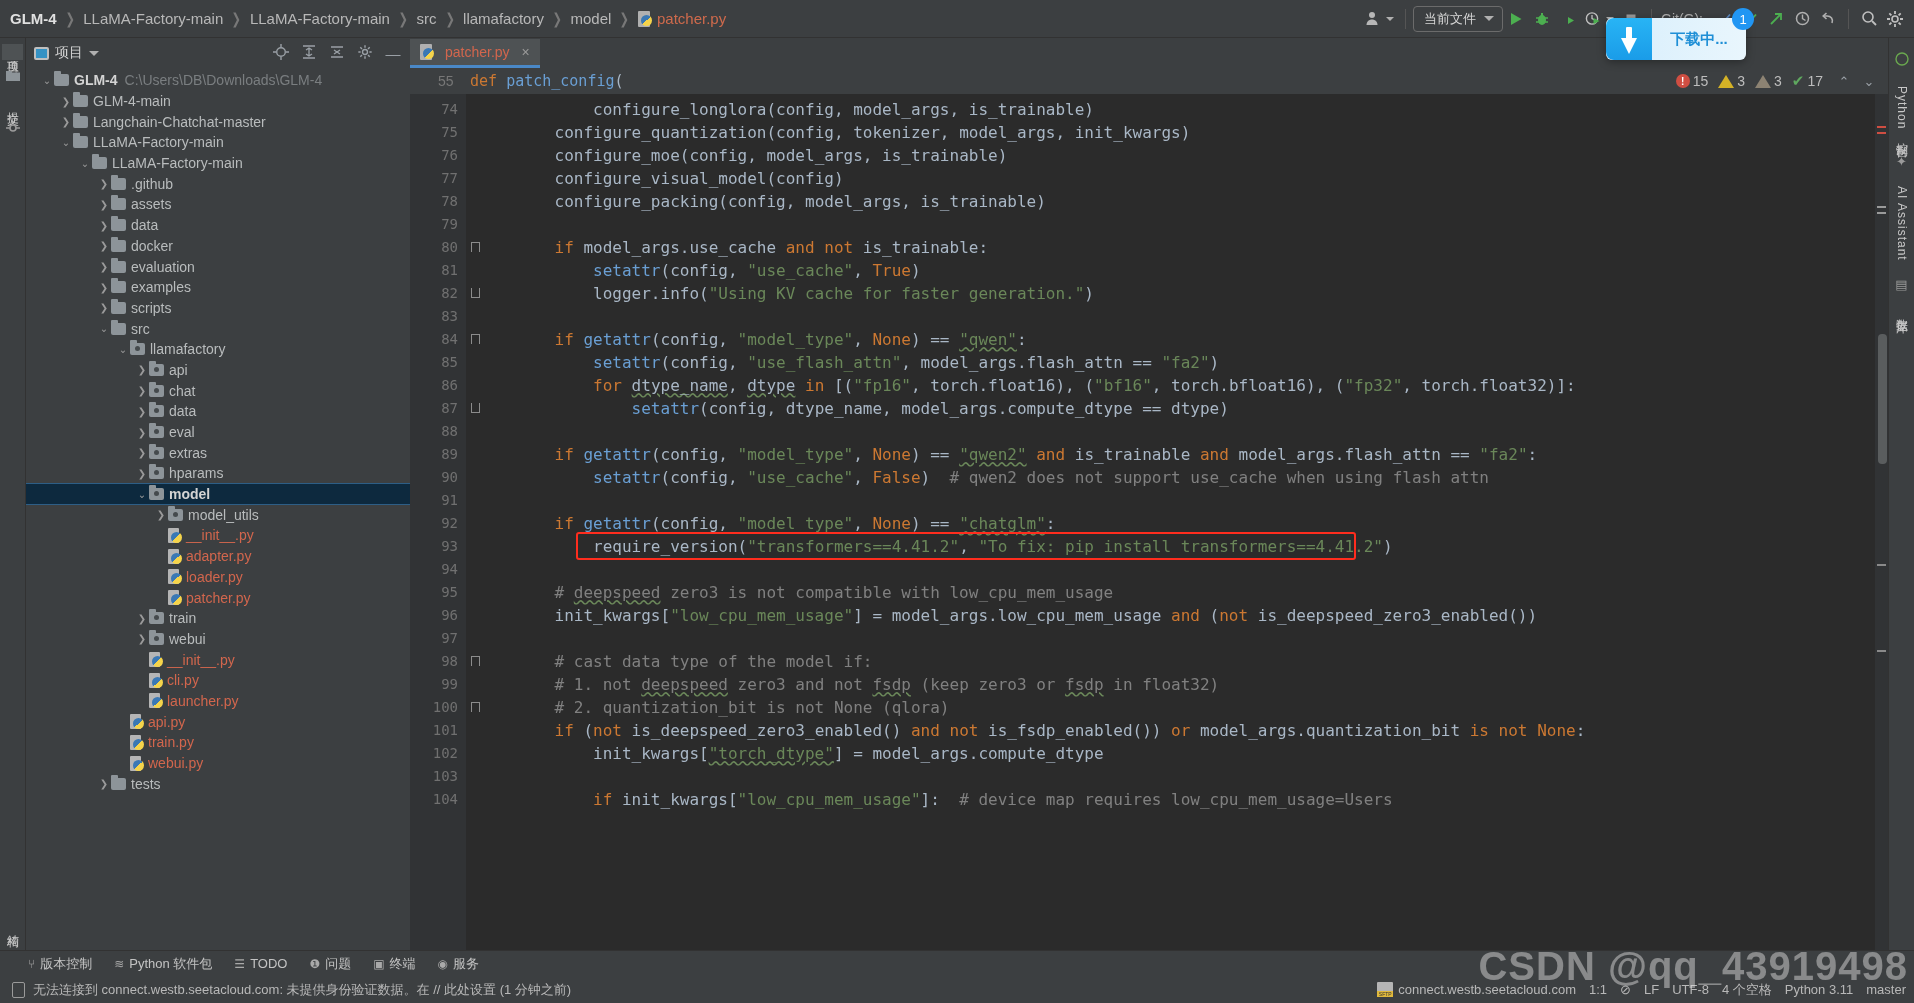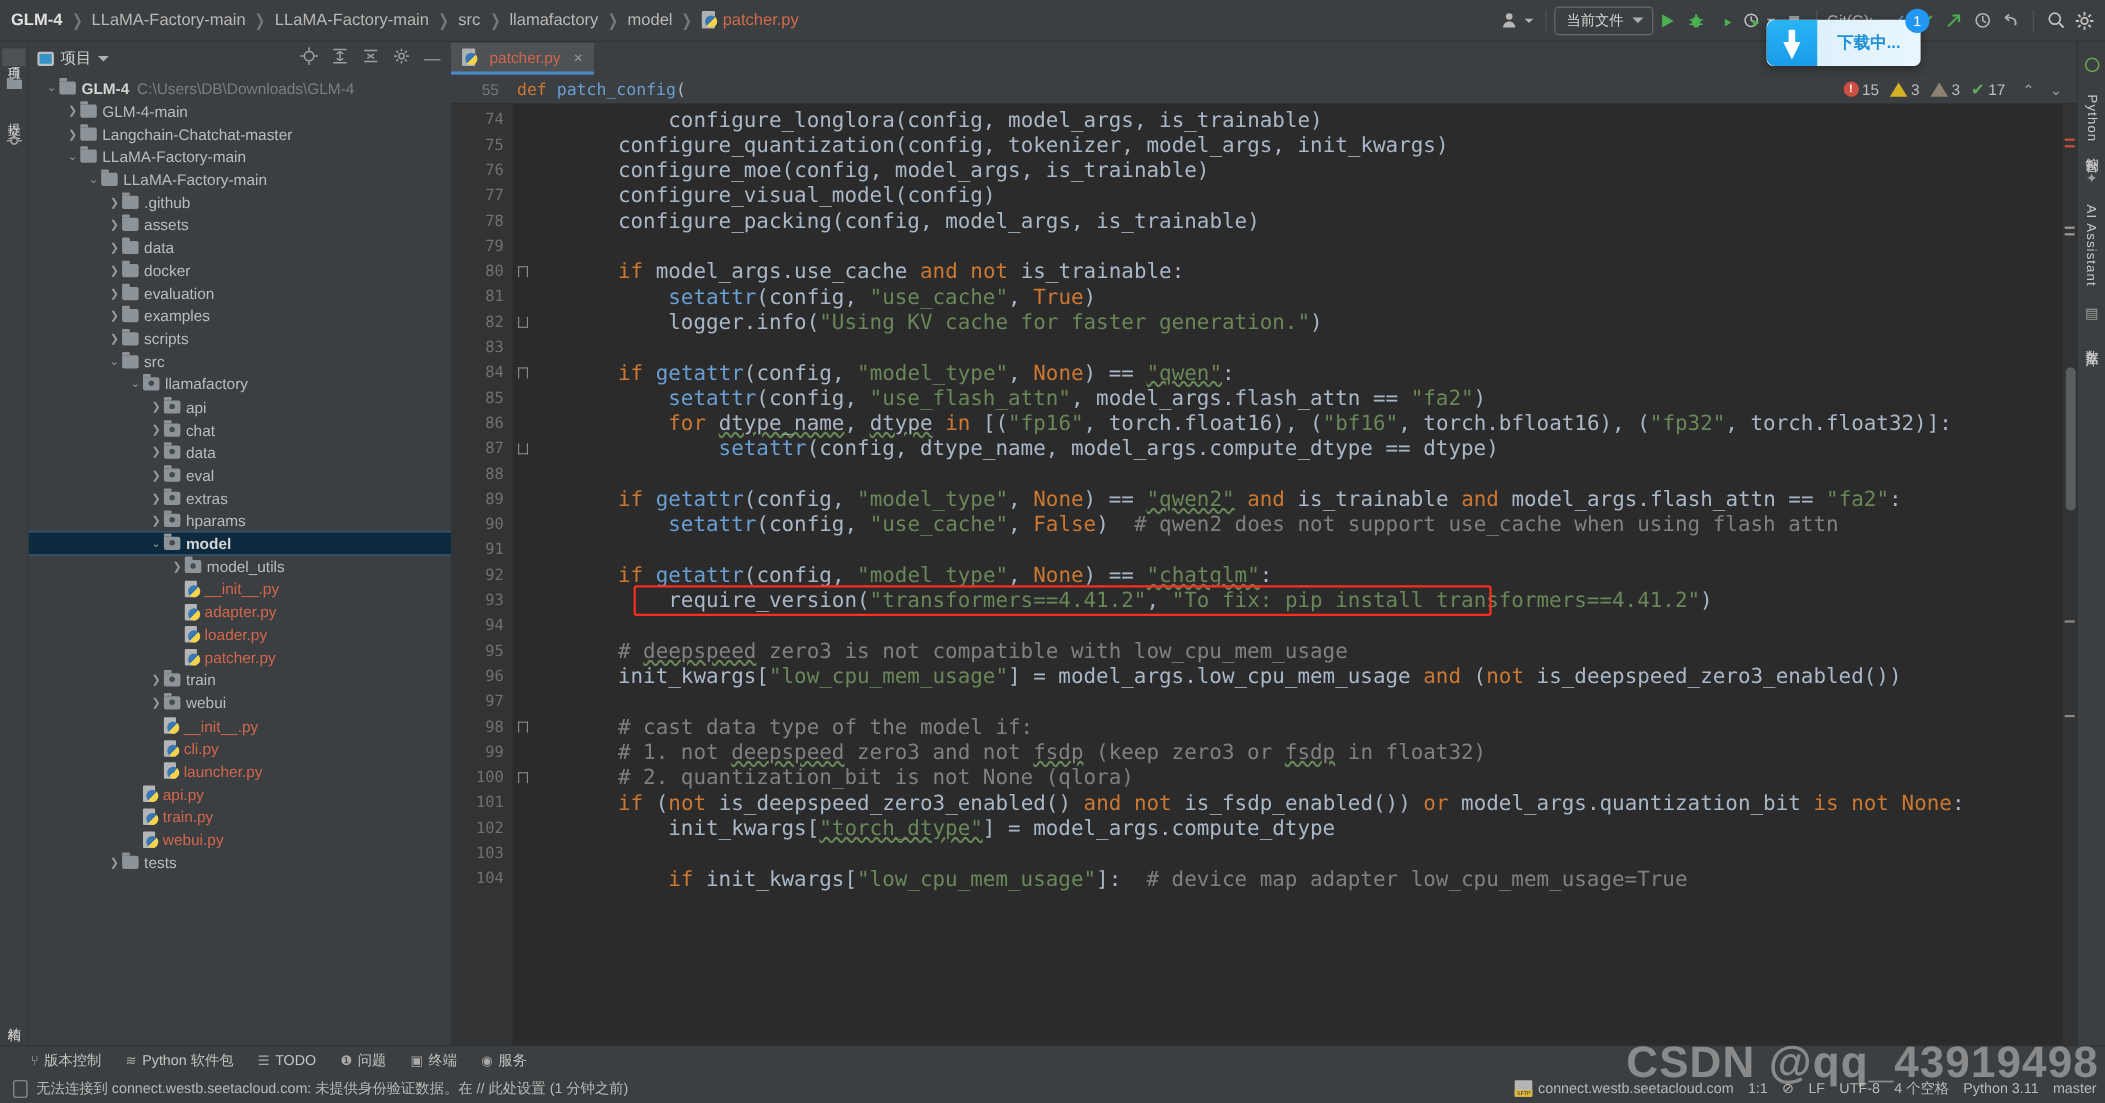--- a/index.html
+++ b/index.html
@@ -172,21 +172,21 @@
   .codearea { flex: 1; display: flex; min-height: 0; position: relative; overflow: hidden; }
   .gutter {
     width: 56px; background: #313335; text-align: right; padding-top: 4px; flex-shrink: 0;
     font-family: "DejaVu Sans Mono", monospace; font-size: 14px; color: #707070;
   }
   .gline { height: 23px; line-height: 23px; padding-right: 8px; position: relative; }
   .foldmark { position: absolute; right: -14px; top: 6px; width: 9px; height: 10px; }
   .foldmark.open { border: 1px solid #8c8c8c; border-bottom: none; }
   .foldmark.close { border: 1px solid #8c8c8c; border-top: none; }
   .codecol { flex: 1; padding-top: 4px; position: relative; overflow: hidden;
-             font-family: "DejaVu Sans Mono", monospace; font-size: 19px; }
+             font-family: "DejaVu Sans Mono", monospace; font-size: 16px; }
   .cline { height: 23px; line-height: 23px; white-space: pre; padding-left: 50px; }
   .k  { color: #cc7832; }       
   .fn { color: #6a9fd4; }       
   .s  { color: #6a8759; }       
   .cm { color: #808080; }       
   .id { color: #a9b7c6; }       
   .sq { text-decoration: underline; text-decoration-style: wavy; text-decoration-color: #6a8759; }
 
   .redbox {
     position: absolute; border: 2px solid #ff2d1e; border-radius: 3px; pointer-events: none;
@@ -680,21 +680,21 @@
             <div class="cline"></div>
             <div class="cline"><span class="id">    </span><span class="cm"># </span><span class="cm sq">deepspeed</span><span class="cm"> zero3 is not compatible with low_cpu_mem_usage</span></div>
             <div class="cline"><span class="id">    </span><span class="id">init_kwargs[</span><span class="s">"low_cpu_mem_usage"</span><span class="id">] = model_args.low_cpu_mem_usage </span><span class="k">and</span><span class="id"> (</span><span class="k">not</span><span class="id"> is_deepspeed_zero3_enabled())</span></div>
             <div class="cline"></div>
             <div class="cline"><span class="id">    </span><span class="cm"># cast data type of the model if:</span></div>
             <div class="cline"><span class="id">    </span><span class="cm"># 1. not </span><span class="cm sq">deepspeed</span><span class="cm"> zero3 and not </span><span class="cm sq">fsdp</span><span class="cm"> (keep zero3 or </span><span class="cm sq">fsdp</span><span class="cm"> in float32)</span></div>
             <div class="cline"><span class="id">    </span><span class="cm"># 2. quantization_bit is not None (qlora)</span></div>
             <div class="cline"><span class="id">    </span><span class="k">if</span><span class="id"> (</span><span class="k">not</span><span class="id"> is_deepspeed_zero3_enabled() </span><span class="k">and</span><span class="id"> </span><span class="k">not</span><span class="id"> is_fsdp_enabled()) </span><span class="k">or</span><span class="id"> model_args.quantization_bit </span><span class="k">is</span><span class="id"> </span><span class="k">not</span><span class="id"> </span><span class="k">None</span><span class="id">:</span></div>
             <div class="cline"><span class="id">        </span><span class="id">init_kwargs[</span><span class="s sq">"torch_dtype"</span><span class="id">] = model_args.compute_dtype</span></div>
             <div class="cline"></div>
-            <div class="cline"><span class="id">        </span><span class="k">if</span><span class="id"> init_kwargs[</span><span class="s">"low_cpu_mem_usage"</span><span class="id">]:  </span><span class="cm"># device map adapter low_cpu_mem_usage=True</span></div>
+            <div class="cline"><span class="id">        </span><span class="k">if</span><span class="id"> init_kwargs[</span><span class="s">"low_cpu_mem_usage"</span><span class="id">]:  </span><span class="cm"># device map requires low_cpu_mem_usage=Users</span></div>
           </div>
         <div class="markercol">
           <div class="mk" style="top:32px;background:#cf4e42"></div>
           <div class="mk" style="top:38px;background:#cf4e42"></div>
           <div class="mk" style="top:112px;background:#9a9a9a"></div>
           <div class="mk" style="top:118px;background:#9a9a9a"></div>
           <div class="mk" style="top:470px;background:#8a8a8a"></div>
           <div class="mk" style="top:556px;background:#8a8a8a"></div>
           <div class="scrollthumb" style="top:240px;height:130px"></div>
         </div>

